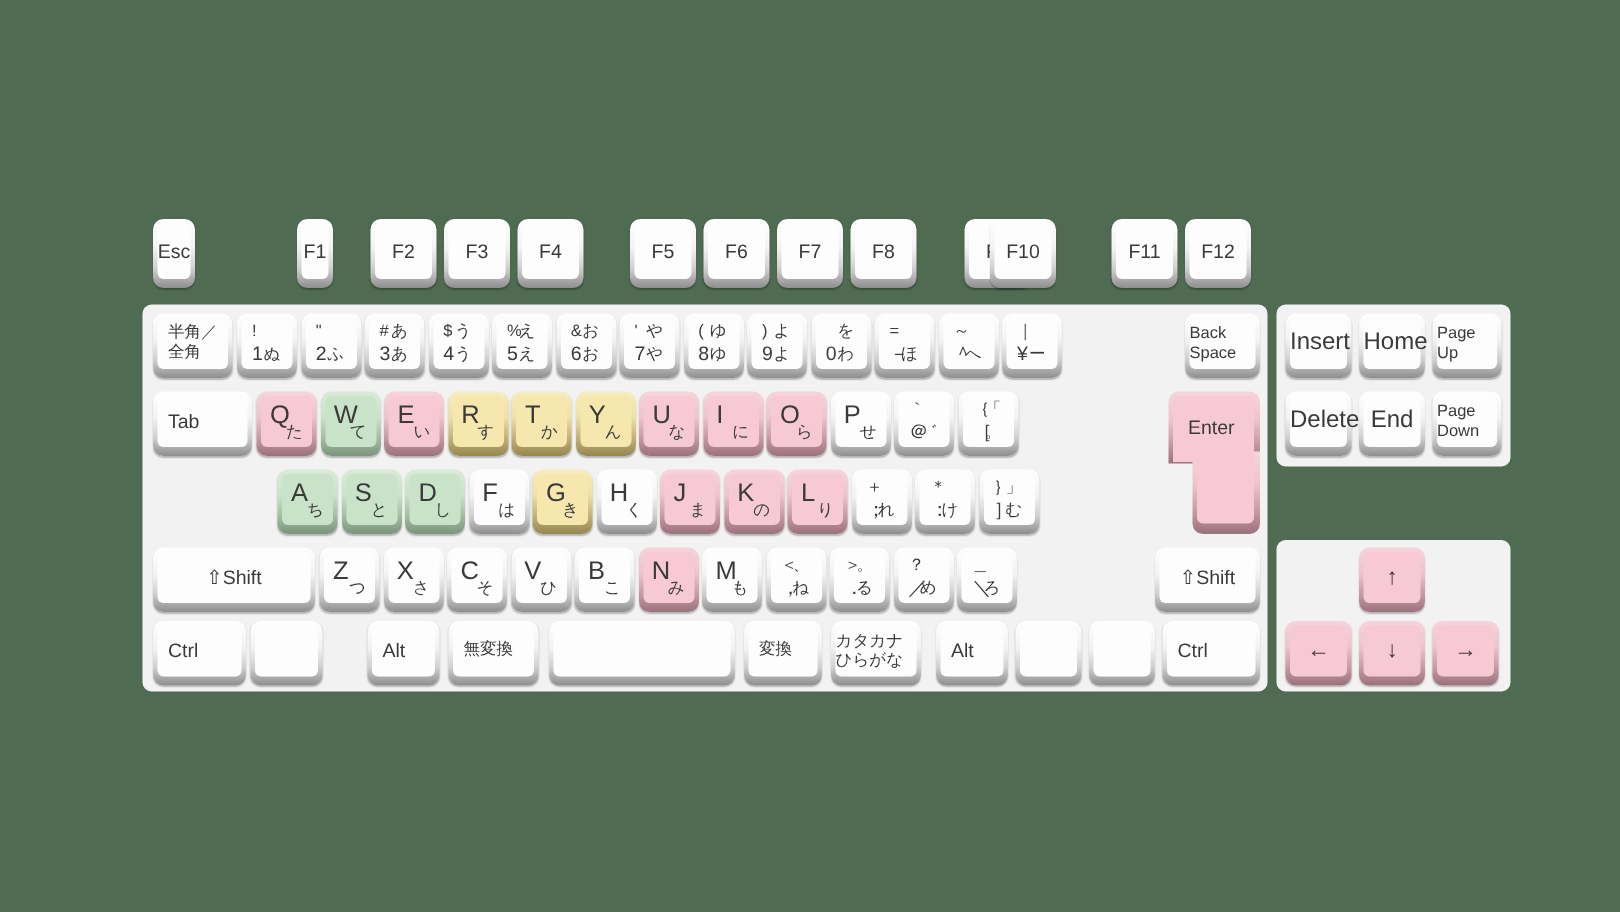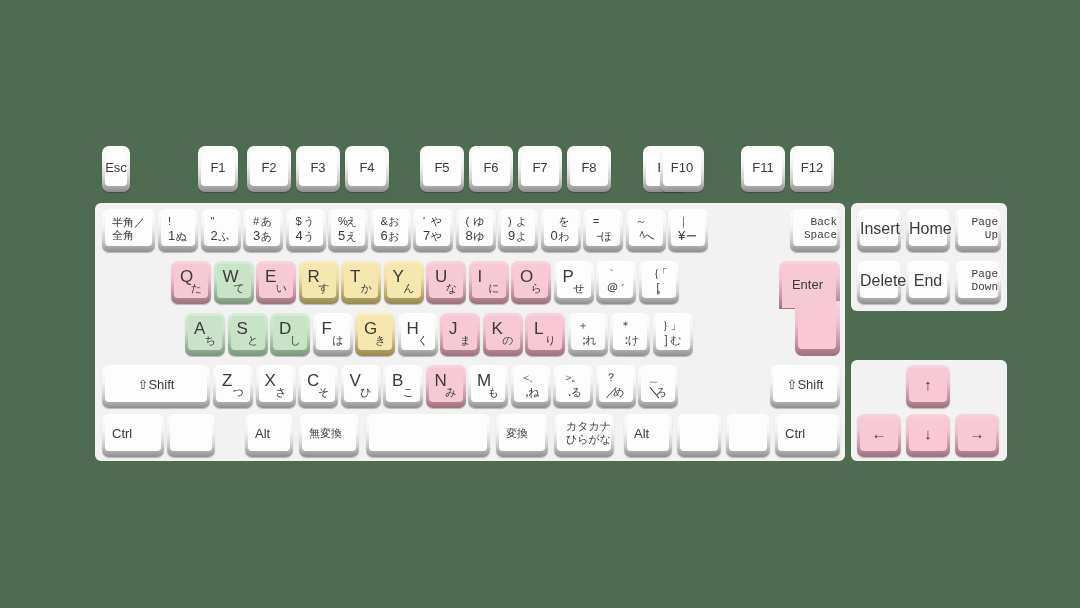--- a/index.html
+++ b/index.html
@@ -39,21 +39,21 @@
   
   .lbl{
     position:absolute;
     white-space:pre;
     line-height:1.05;
   }
   
   .c-mid{left:0;right:0;top:50%;transform:translateY(-50%);text-align:center;font-size:13px;}
   .c-mid.sm{font-size:16px;}
   
-  .c-two{left:0;right:0;top:50%;transform:translateY(-50%);text-align:right;font-size:11px;line-height:1.15;font-family:Liberation Mono, monospace;}
+  .c-two{left:0;right:0;top:50%;transform:translateY(-50%);text-align:left;font-size:11px;line-height:1.15;}
   .c-two.jp{font-size:11px;}
   
   .c-left{left:7px;top:50%;transform:translateY(-50%);font-size:13px;text-align:left;}
   .c-left.sm{font-size:11px;}
   .c-left.two{line-height:1.2;}
 
   
   .big{left:6px;top:4px;font-size:17px;}
   .kana-br{right:6px;bottom:3px;font-size:11px;}
 
@@ -85,21 +85,21 @@
 
 <div id="kb">
     <div style="position: absolute; left: 851px; top: 360px; width: 156px; height: 101px; background: rgb(242, 242, 242); border-radius: 6px;"></div>
     <div style="position: absolute; left: 851px; top: 203px; width: 156px; height: 108px; background: rgb(242, 242, 242); border-radius: 6px;"></div>
     <div style="position: absolute; left: 95px; top: 203px; width: 750px; height: 258px; background: rgb(242, 242, 242); border-radius: 6px;"></div>
     <div class="key" style="left: 102px; top: 146px; width: 28px; height: 46px;">
       <div class="cap">
         <span class="lbl c-mid ">Esc</span>
       </div>
     </div>
-    <div class="key" style="left: 198px; top: 146px; width: 40px; height: 46px;">
+    <div class="key" style="left: 198px; top: 146px; width: 24px; height: 46px;">
       <div class="cap">
         <span class="lbl c-mid ">F1</span>
       </div>
     </div>
     <div class="key" style="left: 247px; top: 146px; width: 44px; height: 46px;">
       <div class="cap">
         <span class="lbl c-mid ">F2</span>
       </div>
     </div>
     <div class="key" style="left: 296px; top: 146px; width: 44px; height: 46px;">
@@ -253,20 +253,25 @@
       <div class="cap">
         <span class="lbl tl">｜</span>
         <span class="lbl bl">¥</span>
         <span class="lbl br">ー</span>
       </div>
     </div>
     <div class="key" style="left: 790px; top: 209px; width: 50px; height: 43px;">
       <div class="cap">
         <span class="lbl c-two ">Back
 Space</span>
+      </div>
+    </div>
+    <div class="key" style="left: 102px; top: 261px; width: 66px; height: 43px;">
+      <div class="cap">
+        <span class="lbl c-left ">Tab</span>
       </div>
     </div>
     <div class="key pink" style="left: 171px; top: 261px; width: 40px; height: 43px;">
       <div class="cap">
         <span class="lbl big">Q</span>
         <span class="lbl kana-br">た</span>
       </div>
     </div>
     <div class="key green" style="left: 213.5px; top: 261px; width: 40px; height: 43px;">
       <div class="cap">

